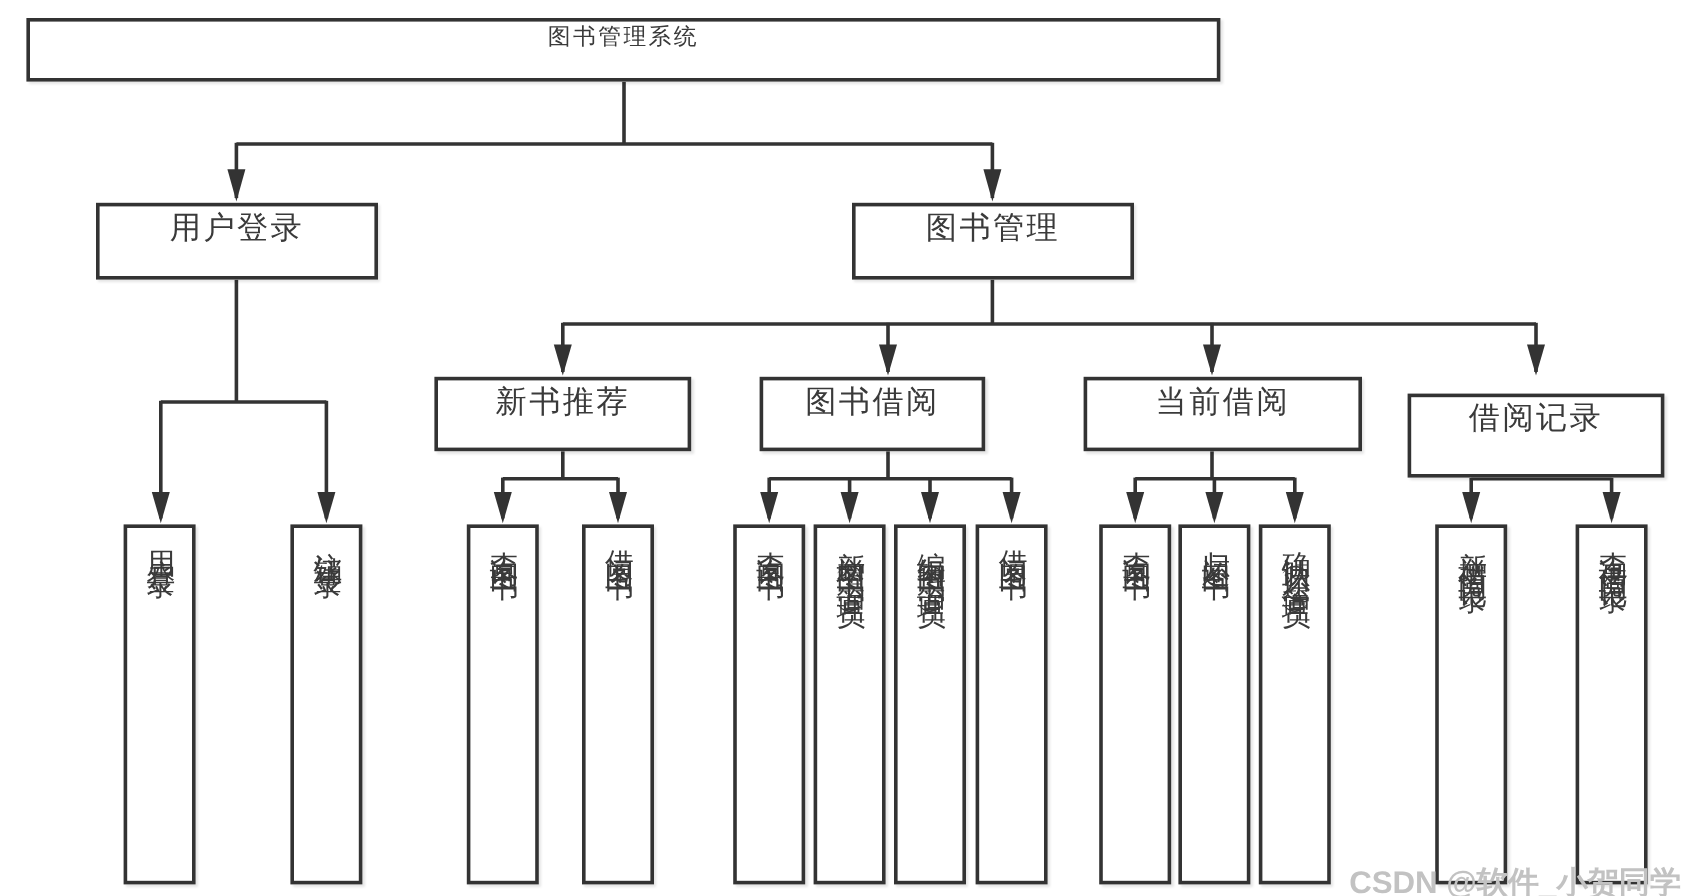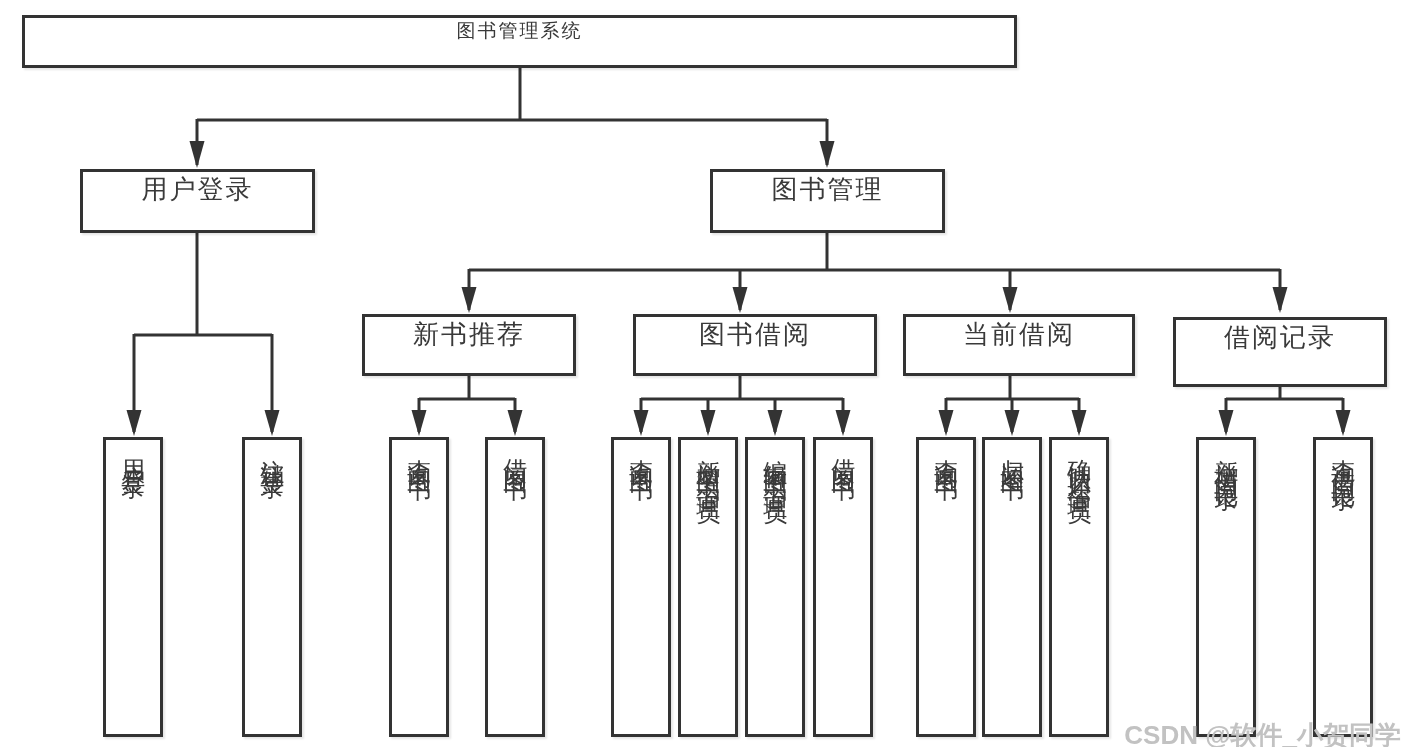--- a/index.html
+++ b/index.html
@@ -41,23 +41,23 @@
     text-orientation: mixed;
     font-size: 24px;
     letter-spacing: 6px;
     line-height: 1.1;
   }
   
   #n-root          { left: 22px;   top: 15px;  width: 995px; height: 53px; }
   #n-user-login    { left: 80px;   top: 169px; width: 235px; height: 64px; }
   #n-book-mgmt     { left: 710px;  top: 169px; width: 235px; height: 64px; }
   #n-new-book      { left: 362px;  top: 314px; width: 214px; height: 62px; }
-  #n-book-borrow   { left: 633px;  top: 314px; width: 244px; height: 62px; }
+  #n-book-borrow   { left: 633px;  top: 314px; width: 188px; height: 62px; }
   #n-cur-borrow    { left: 903px;  top: 314px; width: 232px; height: 62px; }
-  #n-borrow-rec    { left: 1173px; top: 317px; width: 214px; height: 70px; }
+  #n-borrow-rec    { left: 1173px; top: 328px; width: 214px; height: 70px; }
   .v-node          { top: 437px; width: 60px; height: 300px; }
   #l-user-login    { left: 103px; }
   #l-logout        { left: 242px; }
   #l-query-book-1  { left: 389px; }
   #l-borrow-book-1 { left: 485px; }
   #l-query-book-2  { left: 611px; }
   #l-add-book      { left: 678px; }
   #l-edit-book     { left: 745px; }
   #l-borrow-book-2 { left: 813px; }
   #l-query-book-3  { left: 916px; }

